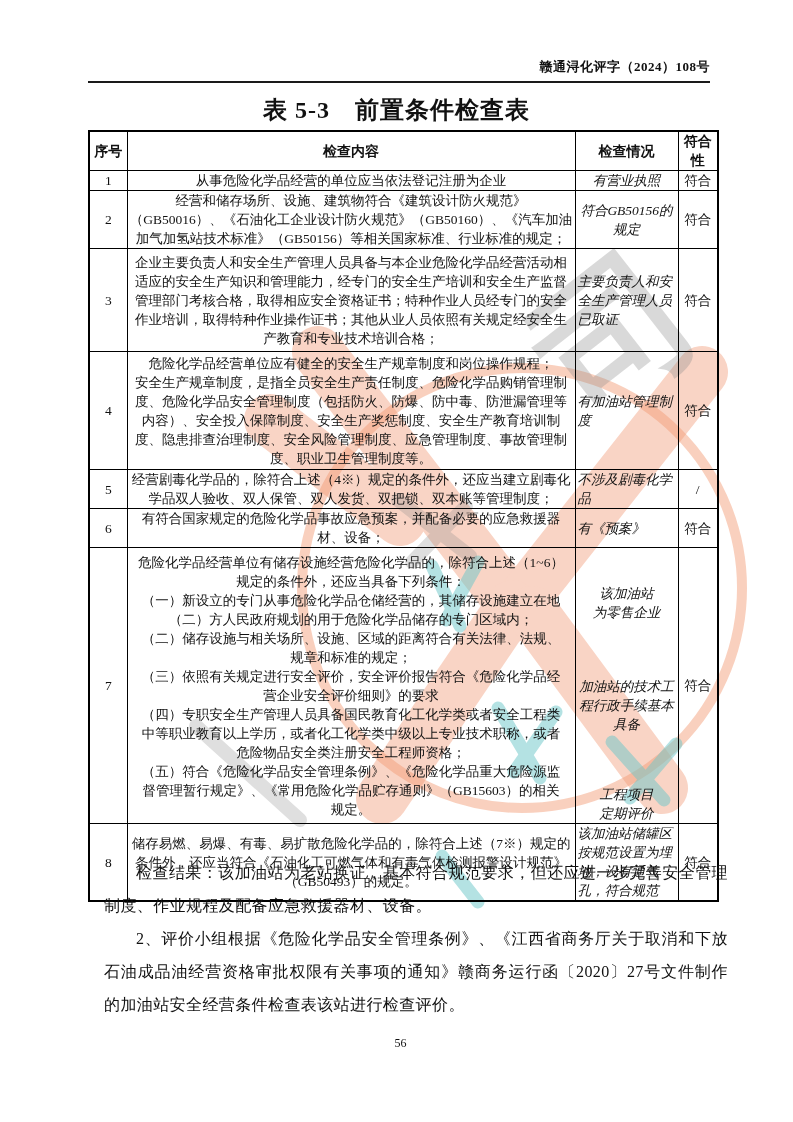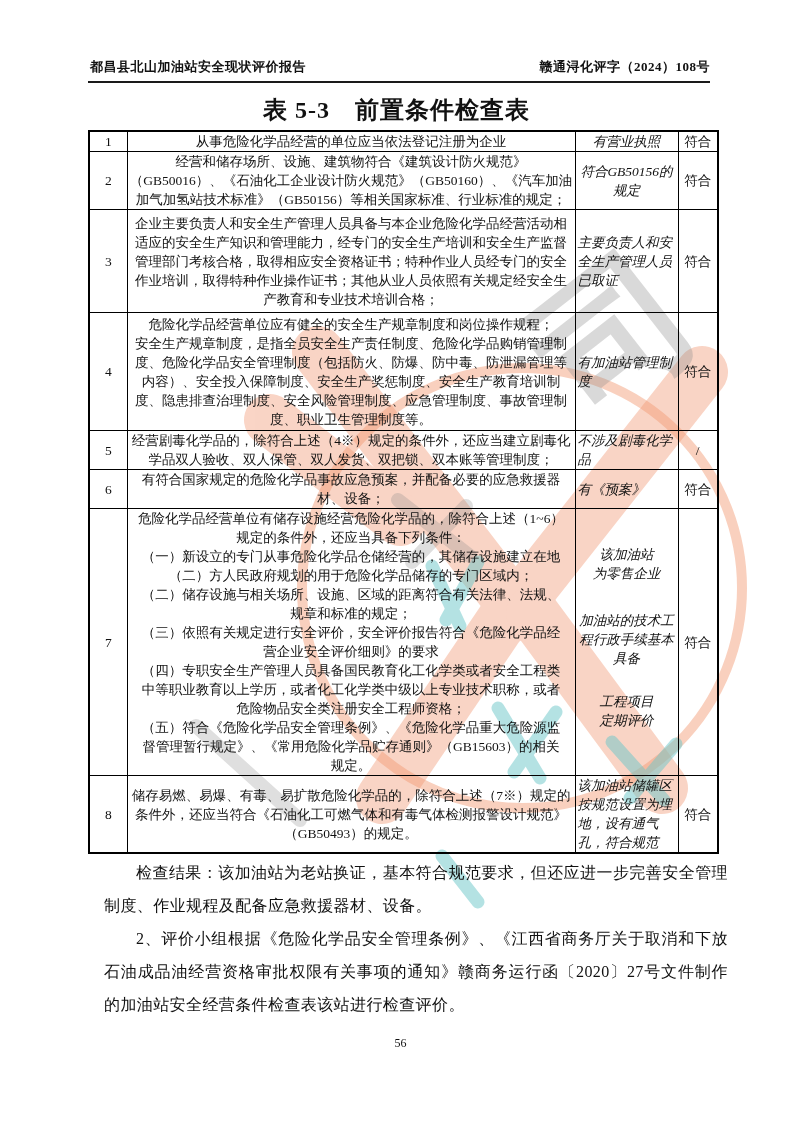--- a/index.html
+++ b/index.html
@@ -30,21 +30,21 @@
     background:transparent;}
   .check-table{border:2px solid #000;}
   .check-table th{font-size:14px;font-weight:bold;text-align:center;padding:0;}
   .col-no{text-align:center;}
   .cell-content{text-align:center;vertical-align:top;padding-top:1px;}
   .cell-status{text-align:left;vertical-align:middle;font-style:italic;}
   .cell-status.center{text-align:center;}
   .cell-conform{text-align:center;}
   .prewrap{white-space:pre-wrap;}
   .status-blocks{display:flex;flex-direction:column;align-items:center;
-    justify-content:flex-start;padding-top:36px;height:100%;box-sizing:border-box;}
+    justify-content:flex-start;padding-top:36px;height:100%;box-sizing:border-box;gap:27px;}
   .status-blocks .blk1{margin-bottom:28px;}
   .status-blocks .blk2{margin-bottom:24px;}
   
   .body-text{position:absolute;left:104px;top:856px;width:624px;z-index:1;}
   .body-text p{margin:0;font-size:16px;line-height:33px;text-align:justify;
     text-indent:2em;letter-spacing:.4px;}
   
   .page-number{position:absolute;left:4px;top:1036px;width:793px;text-align:center;
     font-size:12px;z-index:1;}
 </style>
@@ -77,35 +77,40 @@
     <g stroke-linecap="round" fill="none" stroke-width="14" opacity="0.28" stroke="#8c8c8c">
       <path d="M398,500 L470,556"></path>
       <path d="M466,506 L412,562"></path>
       <path d="M196,726 L300,820"></path>
     </g>
   </svg>
   <div class="wm-glyph" style="color:#8c8c8c;">司</div>
 </div>
 
 <div class="doc-header">
-  <span class="left">都昌县北山加油站安全现状评价报告</span>
   <span class="right">赣通浔化评字（2024）108号</span>
 </div>
 <div class="header-rule"></div>
 
 <div class="table-title">表 5-3　前置条件检查表</div>
 
 <table class="check-table">
   <colgroup>
     <col style="width:38px">
       <col style="width:448px">
       <col style="width:103px">
       <col style="width:40px">
   </colgroup>
   <tbody>
+      <tr style="height:20px">
+    <th>序号</th>
+    <th>检查内容</th>
+    <th>检查情况</th>
+    <th>符合性</th>
+  </tr>
 
   <tr style="height:18px">
     <td class="col-no">1</td>
     <td class="cell-content">从事危险化学品经营的单位应当依法登记注册为企业</td>
     <td class="cell-status center">有营业执照</td>
     <td class="cell-conform">符合</td>
   </tr>
 
   <tr style="height:52px">
     <td class="col-no">2</td>

